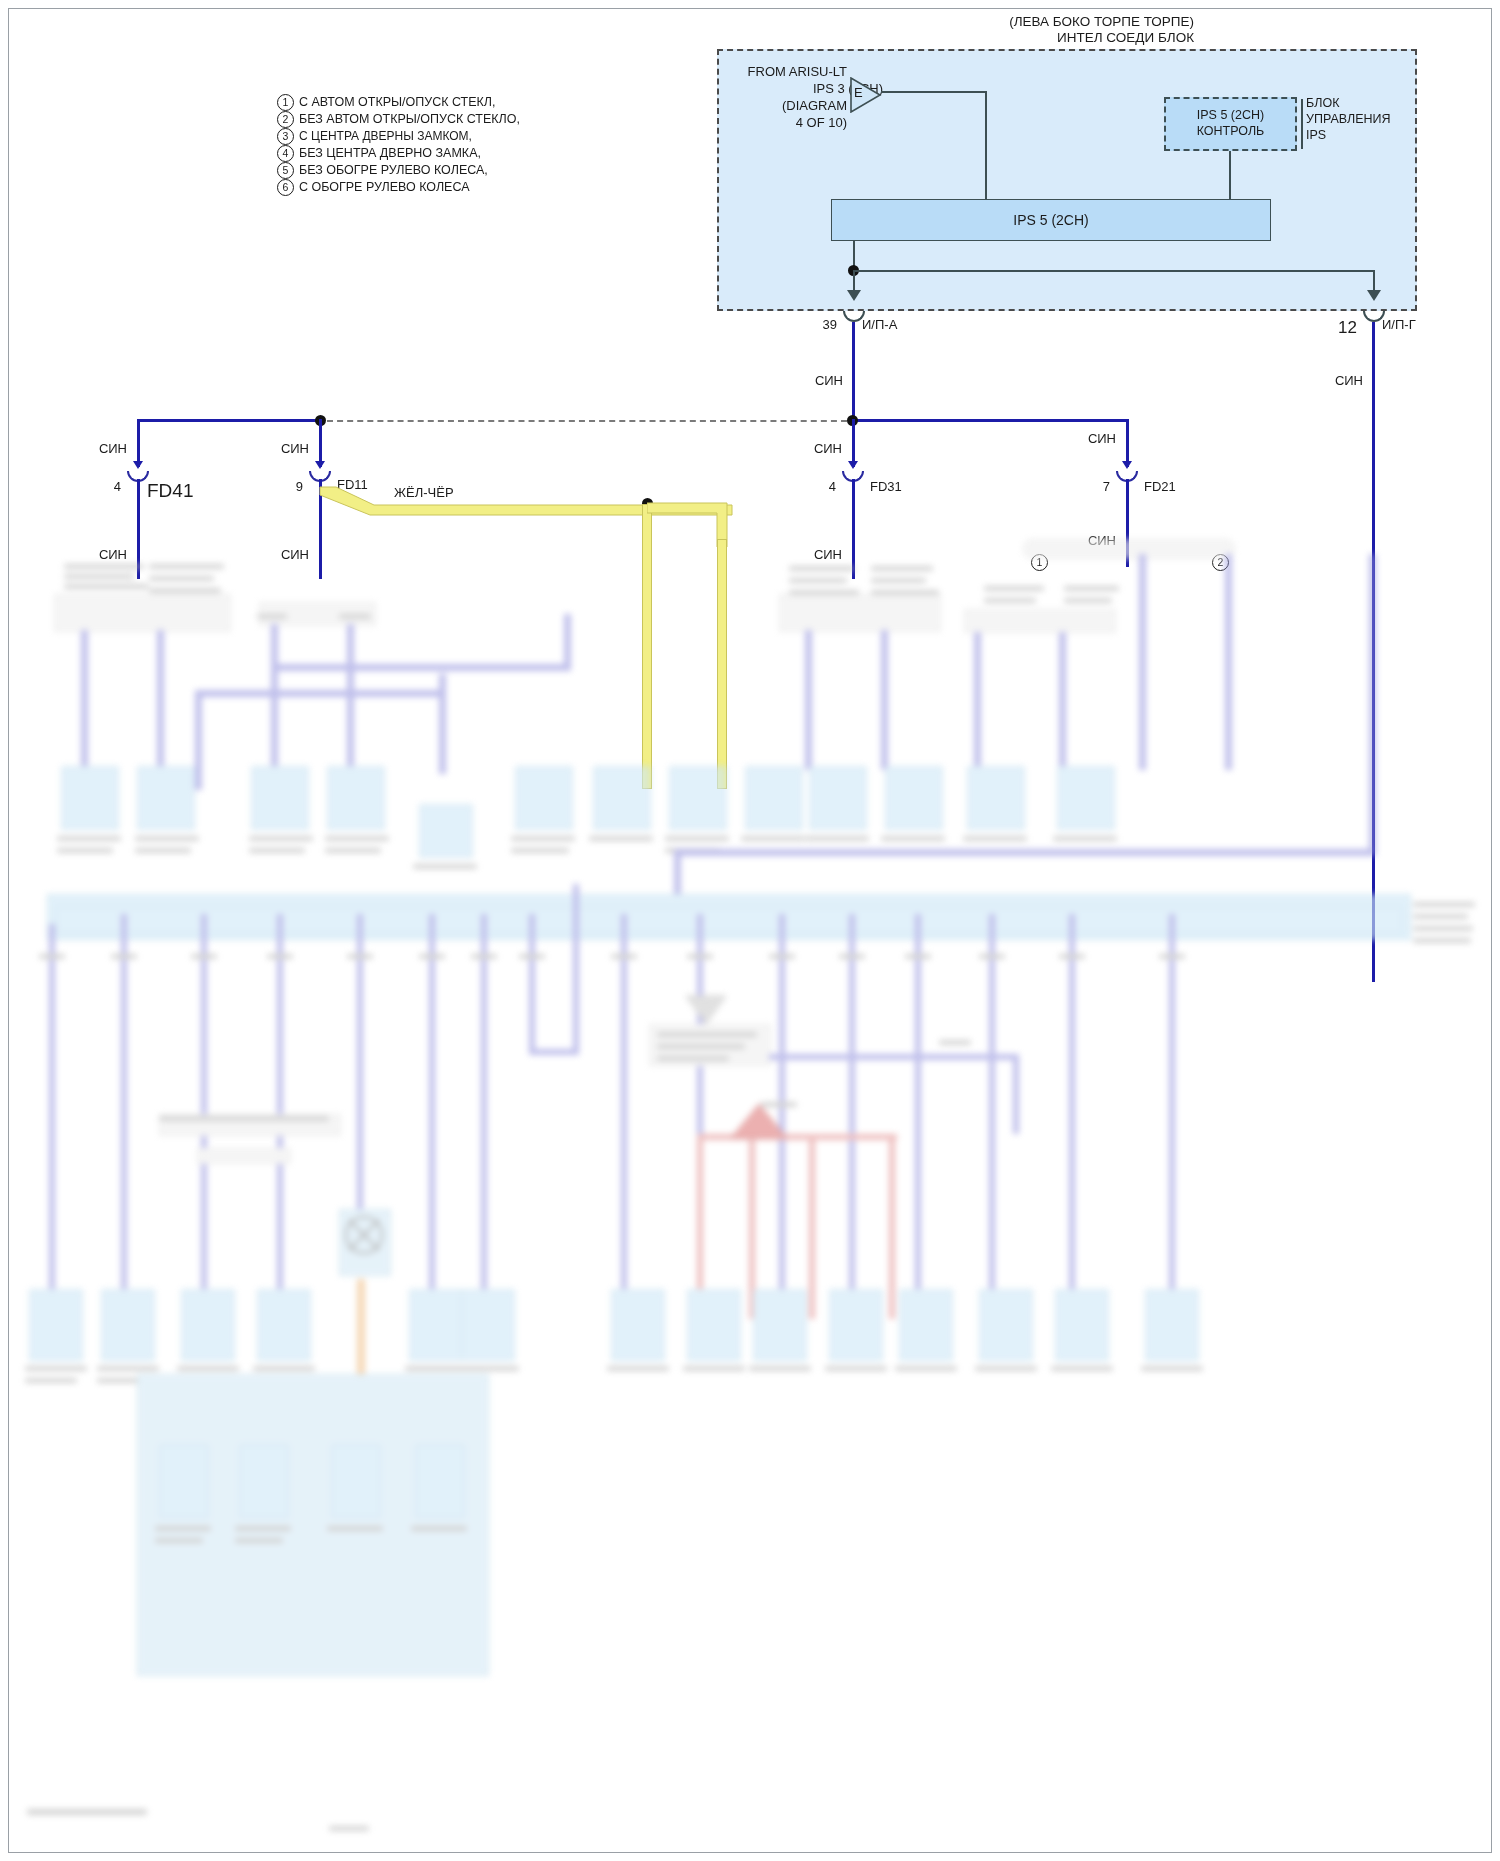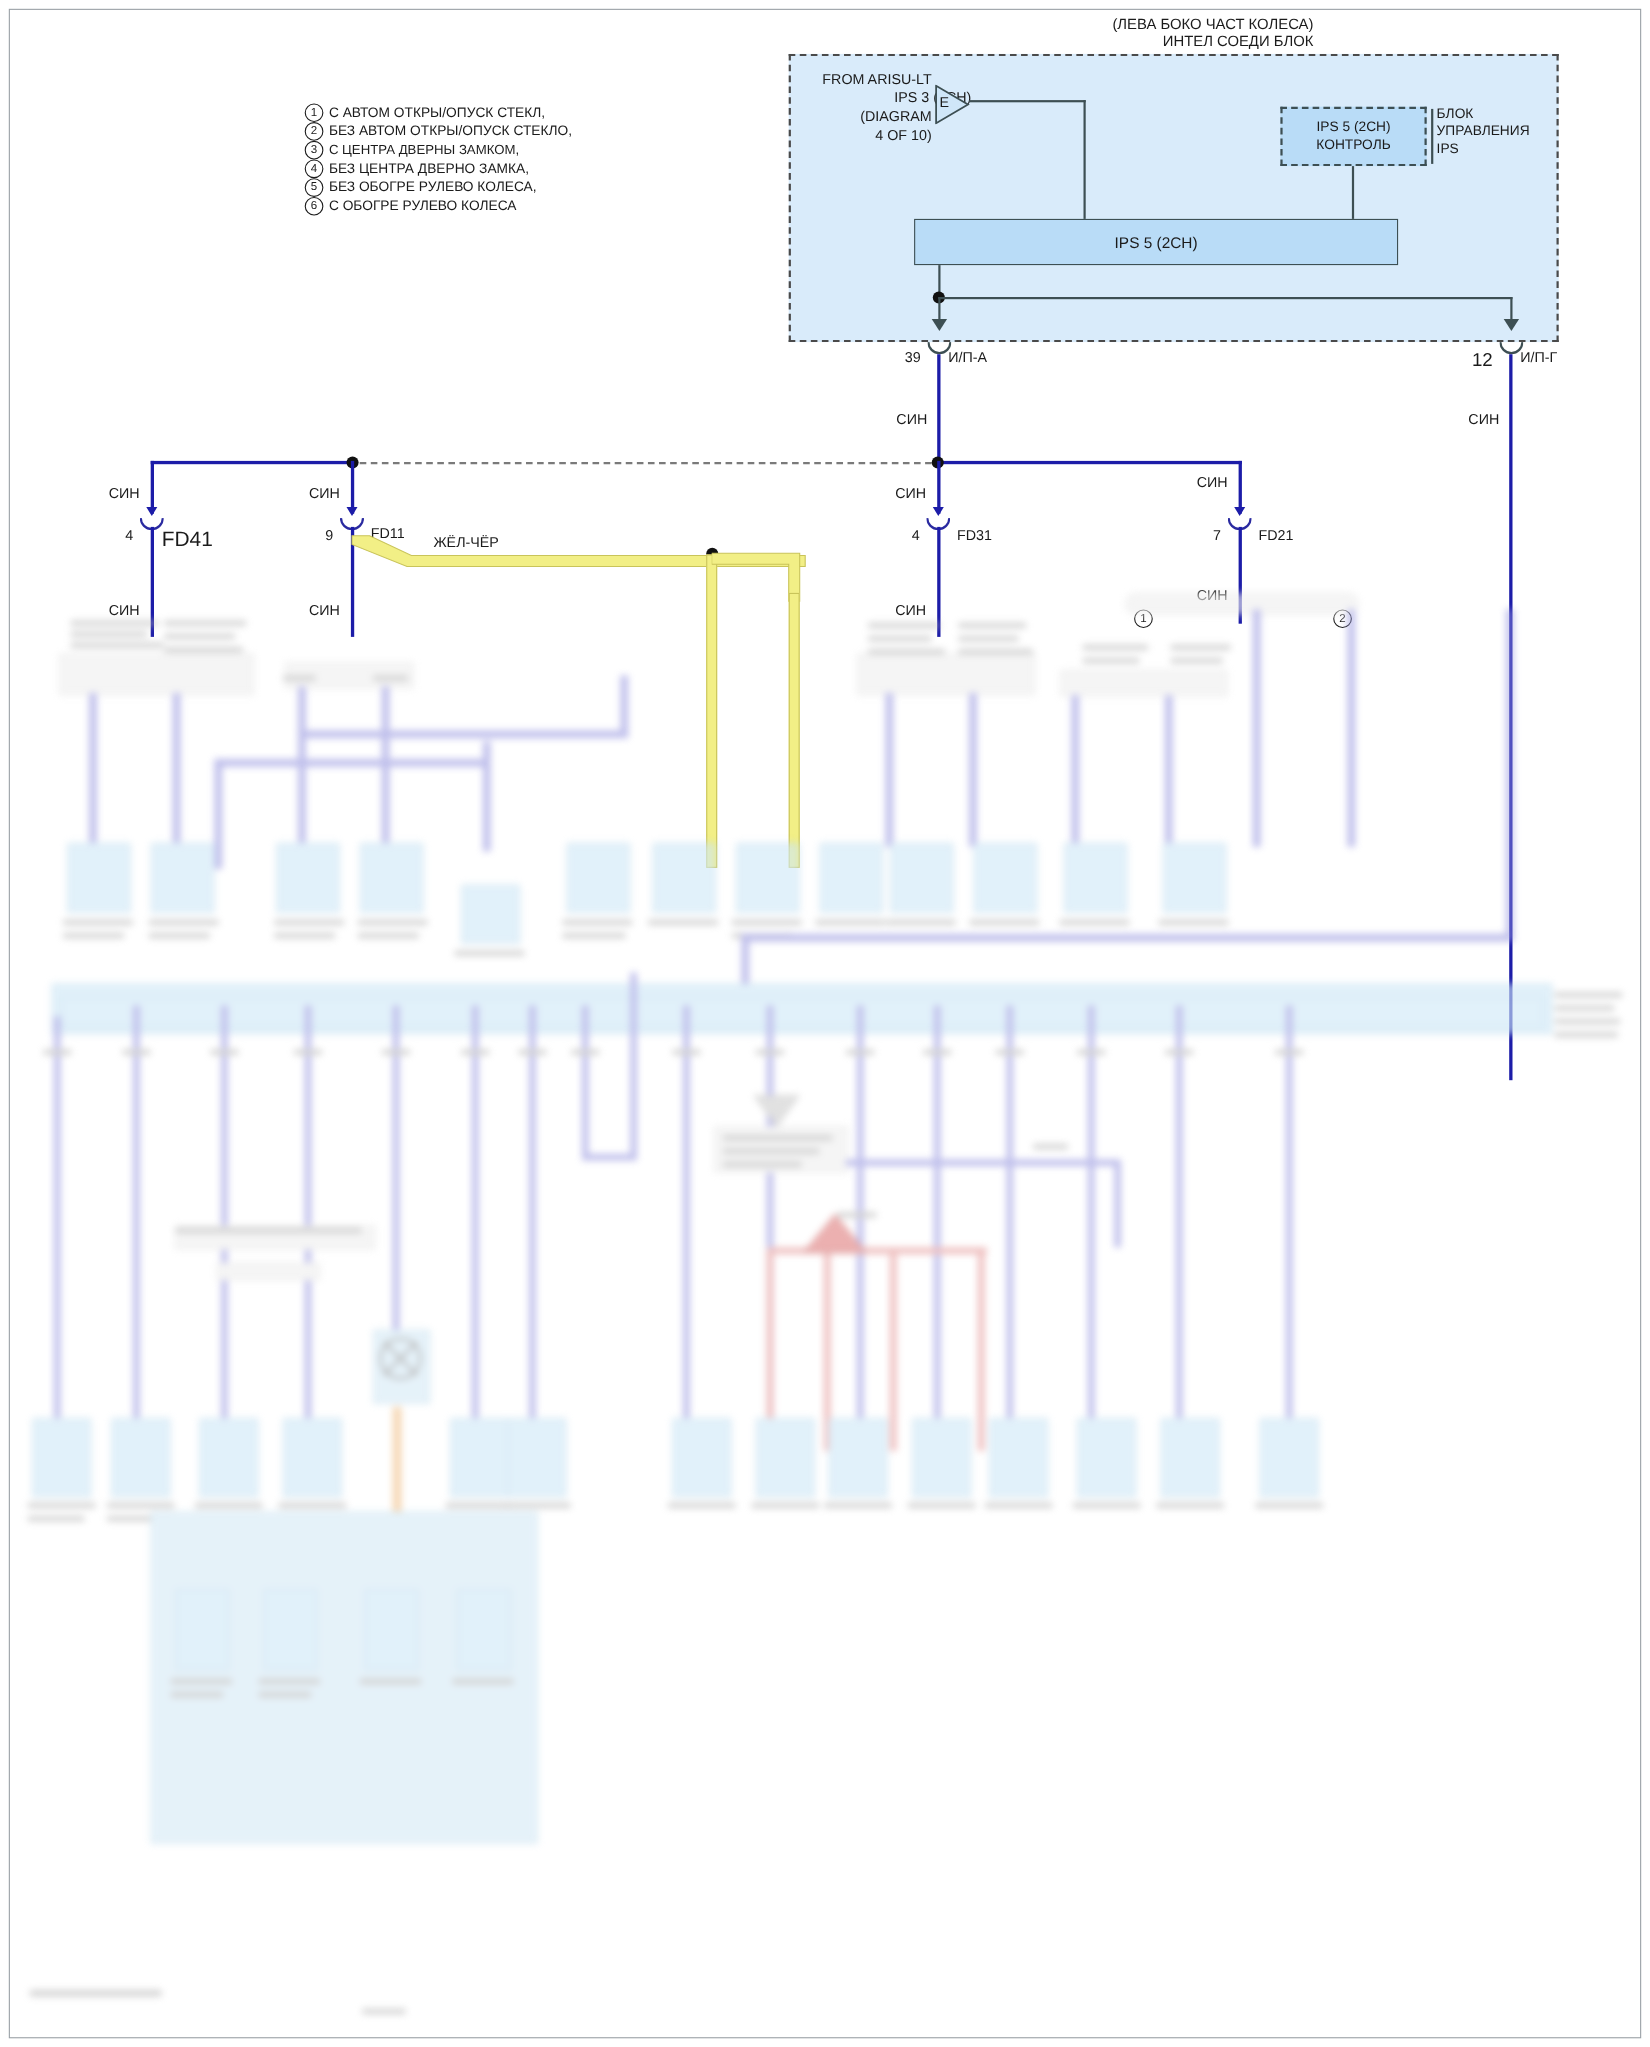--- a/index.html
+++ b/index.html
@@ -45,21 +45,21 @@
   .bwireO{position:absolute;background:#f0c08a;}
   .bbus{position:absolute;background:#cfe8f7;border:1px solid #a9cfe4;}
   .bbox{position:absolute;background:#d6eaf6;border:1px solid #b2d2e4;}
 </style>
 </head>
 <body>
 
 <div id="page">
   <div id="sheet">
 
-    <div class="t tr" style="left:760px;top:5px;width:425px;font-size:13.5px;">(ЛЕВА БОКО ЧАСТ КОЛЕСА)</div>
+    <div class="t tr" style="left:760px;top:5px;width:425px;font-size:13.5px;">(ЛЕВА БОКО ТОРПЕ ТОРПЕ)</div>
     <div class="t tr" style="left:760px;top:21px;width:425px;font-size:13.5px;">ИНТЕЛ СОЕДИ БЛОК</div>
 
     <div style="position:absolute;left:268px;top:84px;width:260px;">
       <div class="legrow">
         <span class="circnum" style="left:0;top:1px;">1</span>
         <span class="t" style="left:22px;top:2px;font-size:12.5px;">С АВТОМ ОТКРЫ/ОПУСК СТЕКЛ,</span>
       </div>
       <div class="legrow">
         <span class="circnum" style="left:0;top:1px;">2</span>
         <span class="t" style="left:22px;top:2px;font-size:12.5px;">БЕЗ АВТОМ ОТКРЫ/ОПУСК СТЕКЛО,</span>

